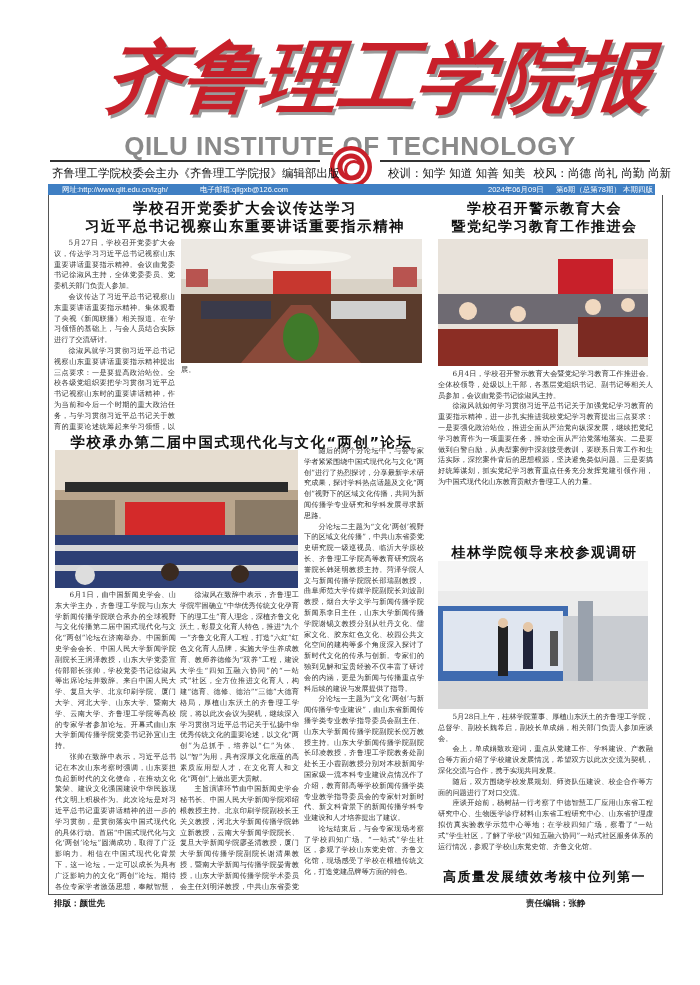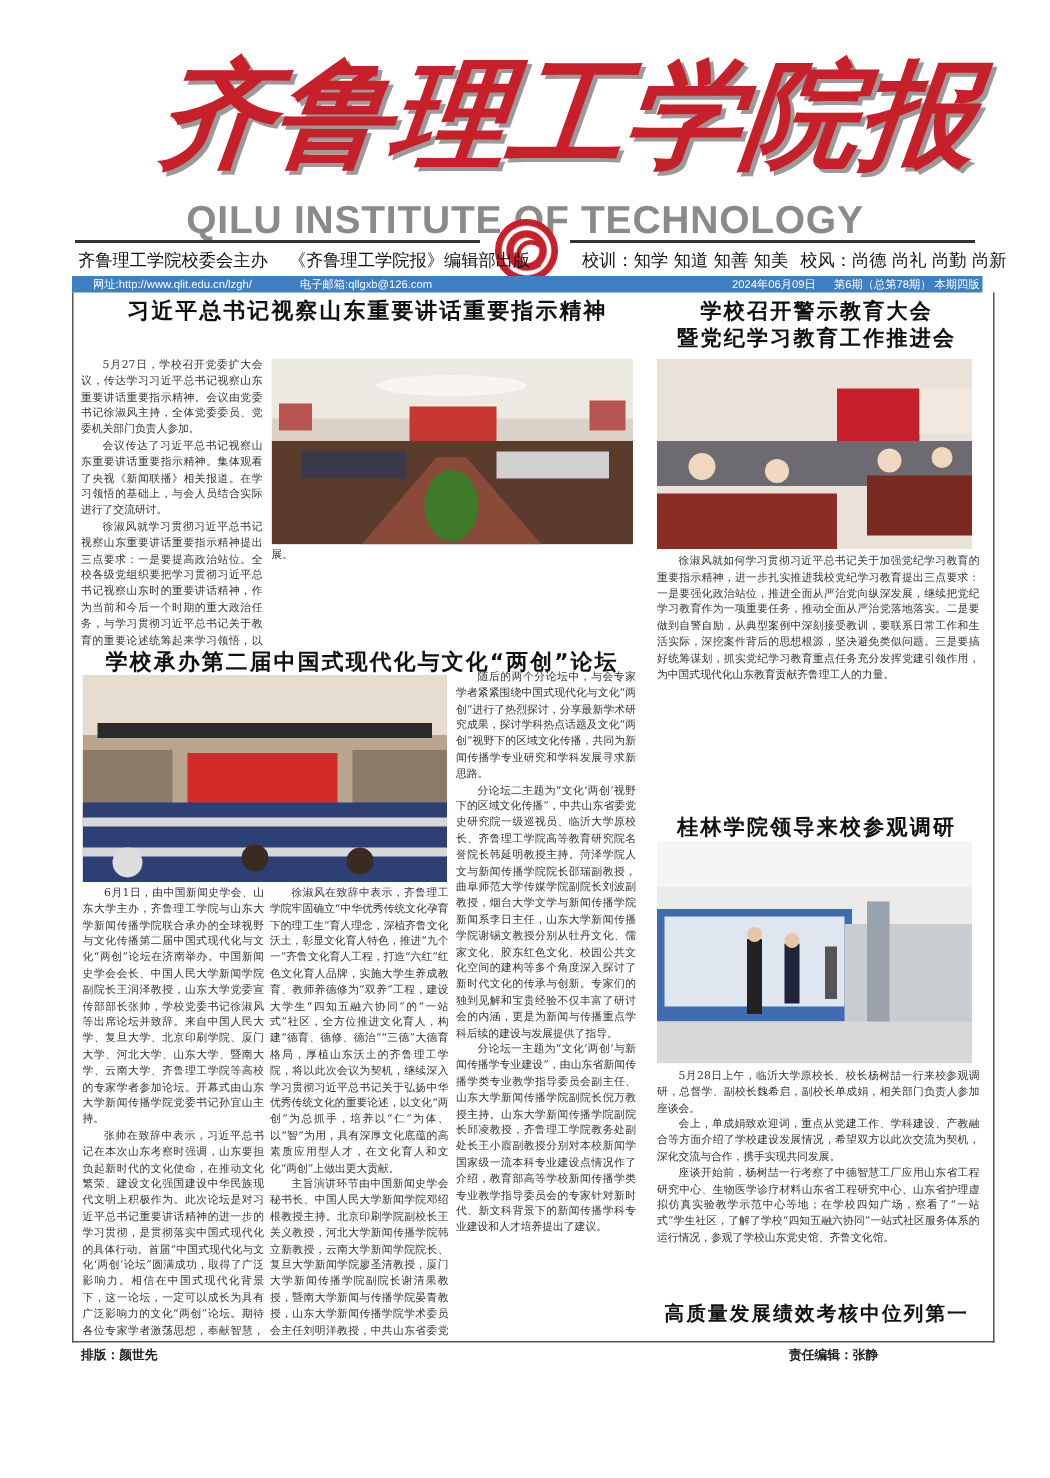--- a/index.html
+++ b/index.html
@@ -31,21 +31,21 @@
     border: 2px solid #c8202a;
   }
   .logo::after {
     content: ""; position: absolute; left: 12px; top: 12px; width: 14px; height: 14px;
     border-radius: 50%; border: 3px solid #c8202a; border-right-color: transparent;
   }
   .subline {
     position: absolute; top: 166px; font-family: "DejaVu Sans", sans-serif; font-size: 11.5px; color: #111;
   }
   .sub-left { left: 52px; }
-  .sub-left span + span { margin-left: 14px; }
+  .sub-left span + span { }
   .sub-right { left: 388px; }
   .sub-right span + span { margin-left: 8px; }
 
   .infobar {
     position: absolute; left: 48px; top: 184px; width: 607px; height: 11px;
     background: #3f7fc3; color: #ffffff; font-family: "Liberation Sans", sans-serif;
     font-size: 7.5px; line-height: 11px; padding: 0 0;
   }
   .infobar .l1 { position: absolute; left: 14px; }
   .infobar .l2 { position: absolute; left: 152px; }
@@ -106,20 +106,21 @@
   <span class="l1">网址:http://www.qlit.edu.cn/lzgh/</span>
   <span class="l2">电子邮箱:qllgxb@126.com</span>
   <span class="r1">2024年06月09日</span>
   <span class="r2">第6期（总第78期）</span>
   <span class="r3">本期四版</span>
 </div>
 
 <div class="frame"></div>
 
 <h2 class="headline" style="left:60px; top:199px; width:370px; font-size:14.5px;">
+  <div>学校召开党委扩大会议传达学习</div>
   <div>习近平总书记视察山东重要讲话重要指示精神</div>
 </h2>
 
 <div class="body-text" style="left:54px; top:238px; width:121px; height:193px;">
   <p>5月27日，学校召开党委扩大会议，传达学习习近平总书记视察山东重要讲话重要指示精神。会议由党委书记徐淑风主持，全体党委委员、党委机关部门负责人参加。</p>
   <p>会议传达了习近平总书记视察山东重要讲话重要指示精神。集体观看了央视《新闻联播》相关报道。在学习领悟的基础上，与会人员结合实际进行了交流研讨。</p>
   <p>徐淑风就学习贯彻习近平总书记视察山东重要讲话重要指示精神提出三点要求：一是要提高政治站位。全校各级党组织要把学习贯彻习近平总书记视察山东时的重要讲话精神，作为当前和今后一个时期的重大政治任务，与学习贯彻习近平总书记关于教育的重要论述统筹起来学习领悟，以实际行动坚定拥护“两个确立”、坚决做到“两个维护”。二是要扛牢使命任务。要把学校建设发展主动融入和服务中心工作，自觉在国家重大战略中找准定位，在区域发展需求中把握重点，切实承担起高等教育的新使命新任务。三是要抓好工作落实。要全面贯彻习近平总书记对山东工作的系列重要指示，结合学校实际，不折不扣抓好各项重点任务落实，扎实开展党纪学习教育，推动全面从严治党向纵深发展、向基层延伸，全面构建“大党建”格局，以高质量党建引领高质量发展。</p>
 </div>
 
 <div class="photo" style="left:181px; top:239px; width:241px; height:124px;">
@@ -170,20 +171,21 @@
 
 </div>
 <div class="body-text" style="left:180px; top:590px; width:119px; height:302px;">
   <p>徐淑风在致辞中表示，齐鲁理工学院牢固确立“中华优秀传统文化孕育下的理工生”育人理念，深植齐鲁文化沃土，彰显文化育人特色，推进“九个一”齐鲁文化育人工程，打造“六红”红色文化育人品牌，实施大学生养成教育、教师养德修为“双养”工程，建设大学生“四知五融六协同”的“一站式”社区，全方位推进文化育人，构建“德育、德修、德治”“三德”大德育格局，厚植山东沃土的齐鲁理工学院，将以此次会议为契机，继续深入学习贯彻习近平总书记关于弘扬中华优秀传统文化的重要论述，以文化“两创”为总抓手，培养以“仁”为体、以“智”为用，具有深厚文化底蕴的高素质应用型人才，在文化育人和文化“两创”上做出更大贡献。</p>
   <p>主旨演讲环节由中国新闻史学会秘书长、中国人民大学新闻学院邓绍根教授主持。北京印刷学院副校长王关义教授，河北大学新闻传播学院韩立新教授，云南大学新闻学院院长、复旦大学新闻学院廖圣清教授，厦门大学新闻传播学院副院长谢清果教授，暨南大学新闻与传播学院晏青教授，山东大学新闻传播学院学术委员会主任刘明洋教授，中共山东省委党史研究院一级巡视员、临沂大学原校长、齐鲁理工学院高等教育研究院名誉院长韩延明教授，齐鲁理工学院党委副书记、常务副校长张庚灵教授分别发言，分享了新时代文化“两创”方面的探索与实践。</p>
 </div>
 <div class="body-text" style="left:304px; top:446px; width:120px; height:446px;">
   <p>随后的两个分论坛中，与会专家学者紧紧围绕中国式现代化与文化“两创”进行了热烈探讨，分享最新学术研究成果，探讨学科热点话题及文化“两创”视野下的区域文化传播，共同为新闻传播学专业研究和学科发展寻求新思路。</p>
   <p>分论坛二主题为“文化‘两创’视野下的区域文化传播”，中共山东省委党史研究院一级巡视员、临沂大学原校长、齐鲁理工学院高等教育研究院名誉院长韩延明教授主持。菏泽学院人文与新闻传播学院院长邵瑞副教授，曲阜师范大学传媒学院副院长刘波副教授，烟台大学文学与新闻传播学院新闻系李日主任，山东大学新闻传播学院谢锡文教授分别从牡丹文化、儒家文化、胶东红色文化、校园公共文化空间的建构等多个角度深入探讨了新时代文化的传承与创新。专家们的独到见解和宝贵经验不仅丰富了研讨会的内涵，更是为新闻与传播重点学科后续的建设与发展提供了指导。</p>
   <p>分论坛一主题为“文化‘两创’与新闻传播学专业建设”，由山东省新闻传播学类专业教学指导委员会副主任、山东大学新闻传播学院副院长倪万教授主持。山东大学新闻传播学院副院长邱凌教授，齐鲁理工学院教务处副处长王小霞副教授分别对本校新闻学国家级一流本科专业建设点情况作了介绍，教育部高等学校新闻传播学类专业教学指导委员会的专家针对新时代、新文科背景下的新闻传播学科专业建设和人才培养提出了建议。</p>
+  <p>论坛结束后，与会专家现场考察了学校四知广场、“一站式”学生社区，参观了学校山东党史馆、齐鲁文化馆，现场感受了学校在根植传统文化，打造党建品牌等方面的特色。</p>
 </div>
 
 <h2 class="headline" style="left:432px; top:199px; width:225px; font-size:14px;">
   <div>学校召开警示教育大会</div>
   <div>暨党纪学习教育工作推进会</div>
 </h2>
 
 <div class="photo" style="left:438px; top:239px; width:210px; height:127px;">
   <svg width="210" height="127" viewBox="0 0 210 127">
     <rect width="210" height="127" fill="#e8e2da"></rect>
@@ -193,20 +195,21 @@
     <rect x="0" y="90" width="120" height="37" fill="#8b2d24"></rect>
     <rect x="140" y="78" width="70" height="40" fill="#7b2a22"></rect>
     <circle cx="30" cy="72" r="9" fill="#f0d8c0"></circle>
     <circle cx="80" cy="75" r="8" fill="#f0d8c0"></circle>
     <circle cx="155" cy="68" r="8" fill="#f0d8c0"></circle>
     <circle cx="190" cy="66" r="7" fill="#f0d8c0"></circle>
   </svg>
 </div>
 
 <div class="body-text" style="left:438px; top:369px; width:215px; height:176px;">
+  <p>6月4日，学校召开警示教育大会暨党纪学习教育工作推进会。全体校领导，处级以上干部，各基层党组织书记、副书记等相关人员参加，会议由党委书记徐淑风主持。</p>
   <p>徐淑风就如何学习贯彻习近平总书记关于加强党纪学习教育的重要指示精神，进一步扎实推进我校党纪学习教育提出三点要求：一是要强化政治站位，推进全面从严治党向纵深发展，继续把党纪学习教育作为一项重要任务，推动全面从严治党落地落实。二是要做到自警自励，从典型案例中深刻接受教训，要联系日常工作和生活实际，深挖案件背后的思想根源，坚决避免类似问题。三是要搞好统筹谋划，抓实党纪学习教育重点任务充分发挥党建引领作用，为中国式现代化山东教育贡献齐鲁理工人的力量。</p>
 </div>
 
 <h2 class="headline" style="left:432px; top:543px; width:225px; font-size:14px;">桂林学院领导来校参观调研</h2>
 
 <div class="photo" style="left:438px; top:561px; width:210px; height:148px;">
   <svg width="210" height="148" viewBox="0 0 210 148">
     <rect width="210" height="148" fill="#ebebeb"></rect>
     <rect x="0" y="0" width="210" height="30" fill="#f5f5f5"></rect>
     <rect x="0" y="45" width="130" height="75" fill="#3f6bb0"></rect>
@@ -216,22 +219,23 @@
     <rect x="60" y="65" width="10" height="50" fill="#222"></rect>
     <circle cx="65" cy="62" r="5" fill="#e5c7a8"></circle>
     <rect x="85" y="68" width="10" height="40" fill="#20243a"></rect>
     <circle cx="90" cy="66" r="5" fill="#e5c7a8"></circle>
     <rect x="112" y="70" width="8" height="35" fill="#555"></rect>
     <rect x="0" y="120" width="210" height="28" fill="#d8d8d8"></rect>
   </svg>
 </div>
 
 <div class="body-text" style="left:438px; top:712px; width:215px; height:148px;">
-  <p>5月28日上午，临沂大学原校长、校长杨树喆一行来校参观调研，总督学、副校长魏希启，副校长单成娟，相关部门负责人参加座谈会。</p>
+  <p>5月28日上午，桂林学院董事、厚植山东沃土的齐鲁理工学院，总督学、副校长魏希启，副校长单成娟，相关部门负责人参加座谈会。</p>
   <p>会上，单成娟致欢迎词，重点从党建工作、学科建设、产教融合等方面介绍了学校建设发展情况，希望双方以此次交流为契机，深化交流与合作，携手实现共同发展。</p>
+  <p>随后，双方围绕学校发展规划、师资队伍建设、校企合作等方面的问题进行了对口交流。</p>
   <p>座谈开始前，杨树喆一行考察了中德智慧工厂应用山东省工程研究中心、生物医学诊疗材料山东省工程研究中心、山东省护理虚拟仿真实验教学示范中心等地；在学校四知广场，察看了“一站式”学生社区，了解了学校“四知五融六协同”一站式社区服务体系的运行情况，参观了学校山东党史馆、齐鲁文化馆。</p>
 </div>
 
 <h2 class="headline" style="left:432px; top:869px; width:225px; font-size:13px; line-height:16px;">
   <div>高质量发展绩效考核中位列第一</div>
 </h2>
 
 <div class="footer-l">排版：颜世先</div>
 <div class="footer-r">责任编辑：张静</div>
 

